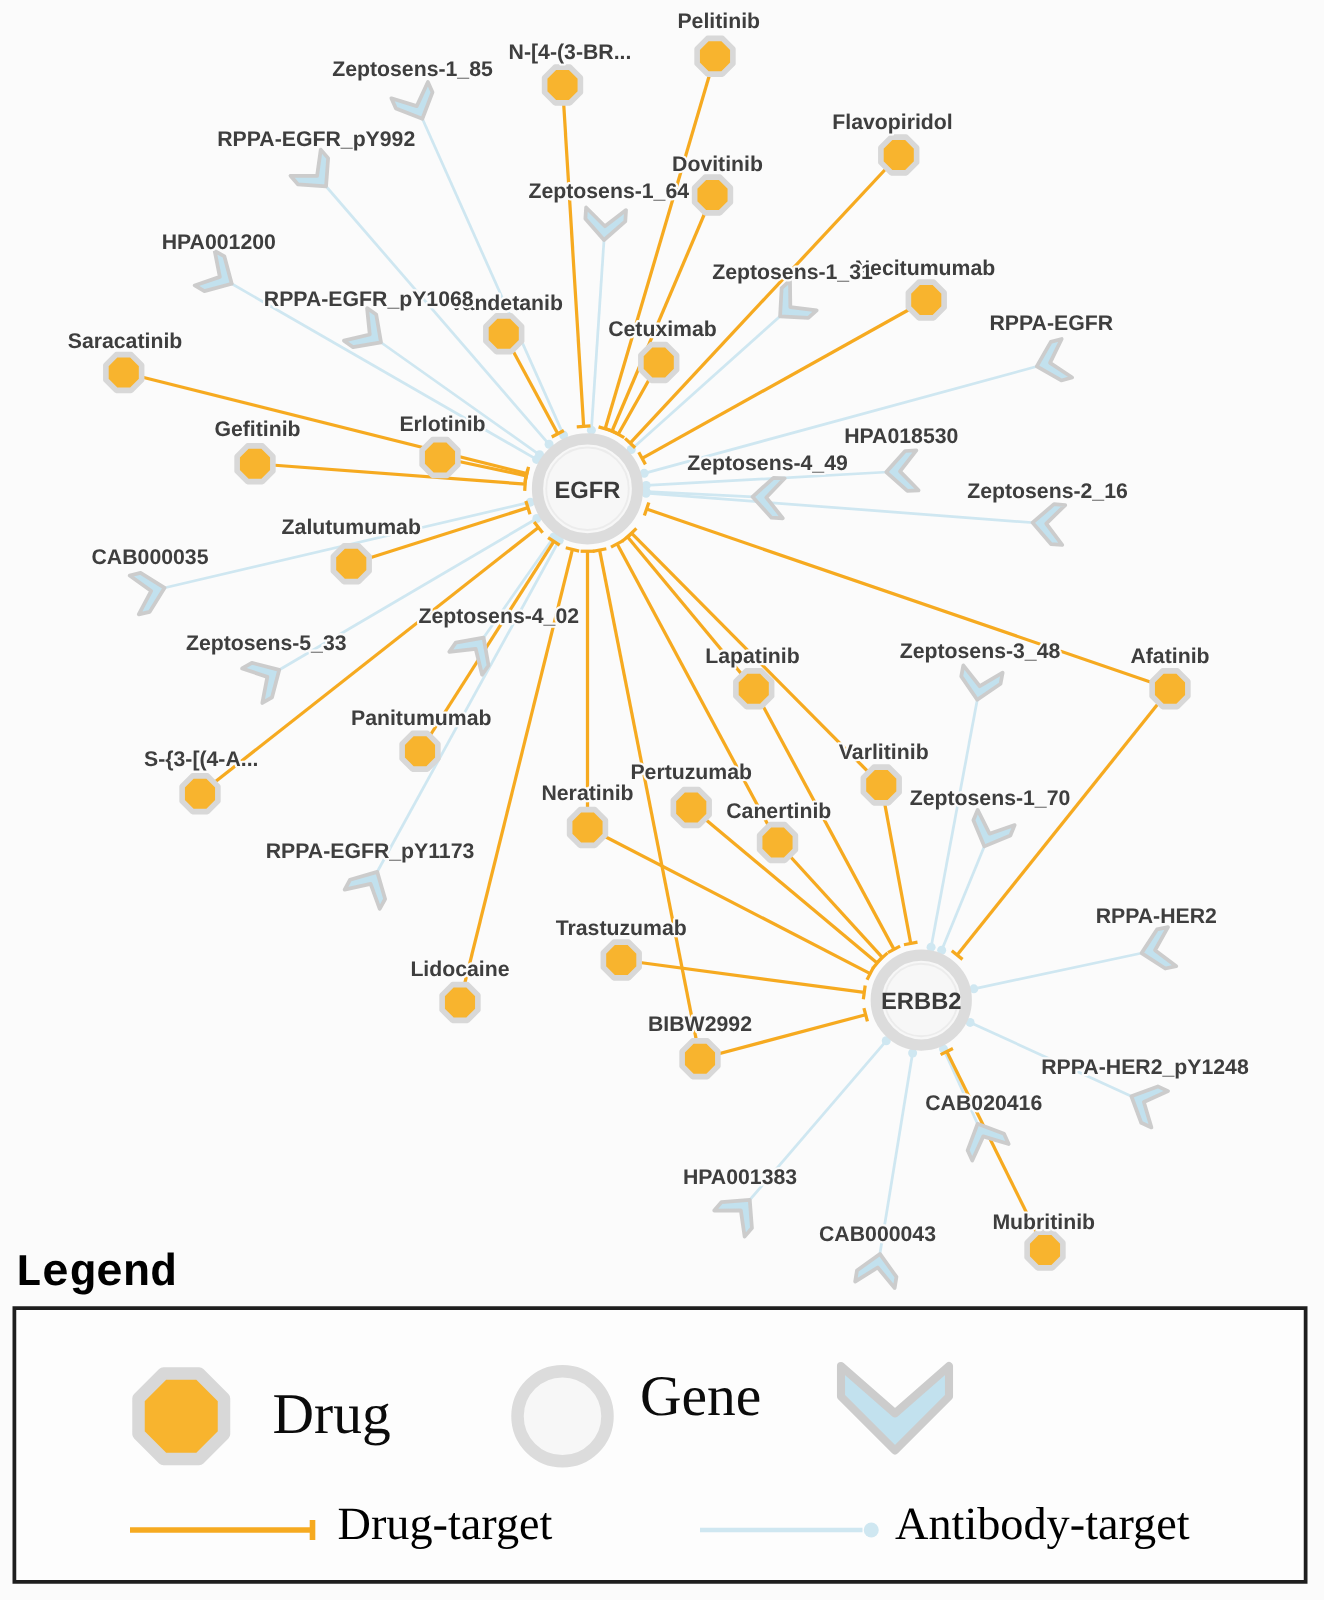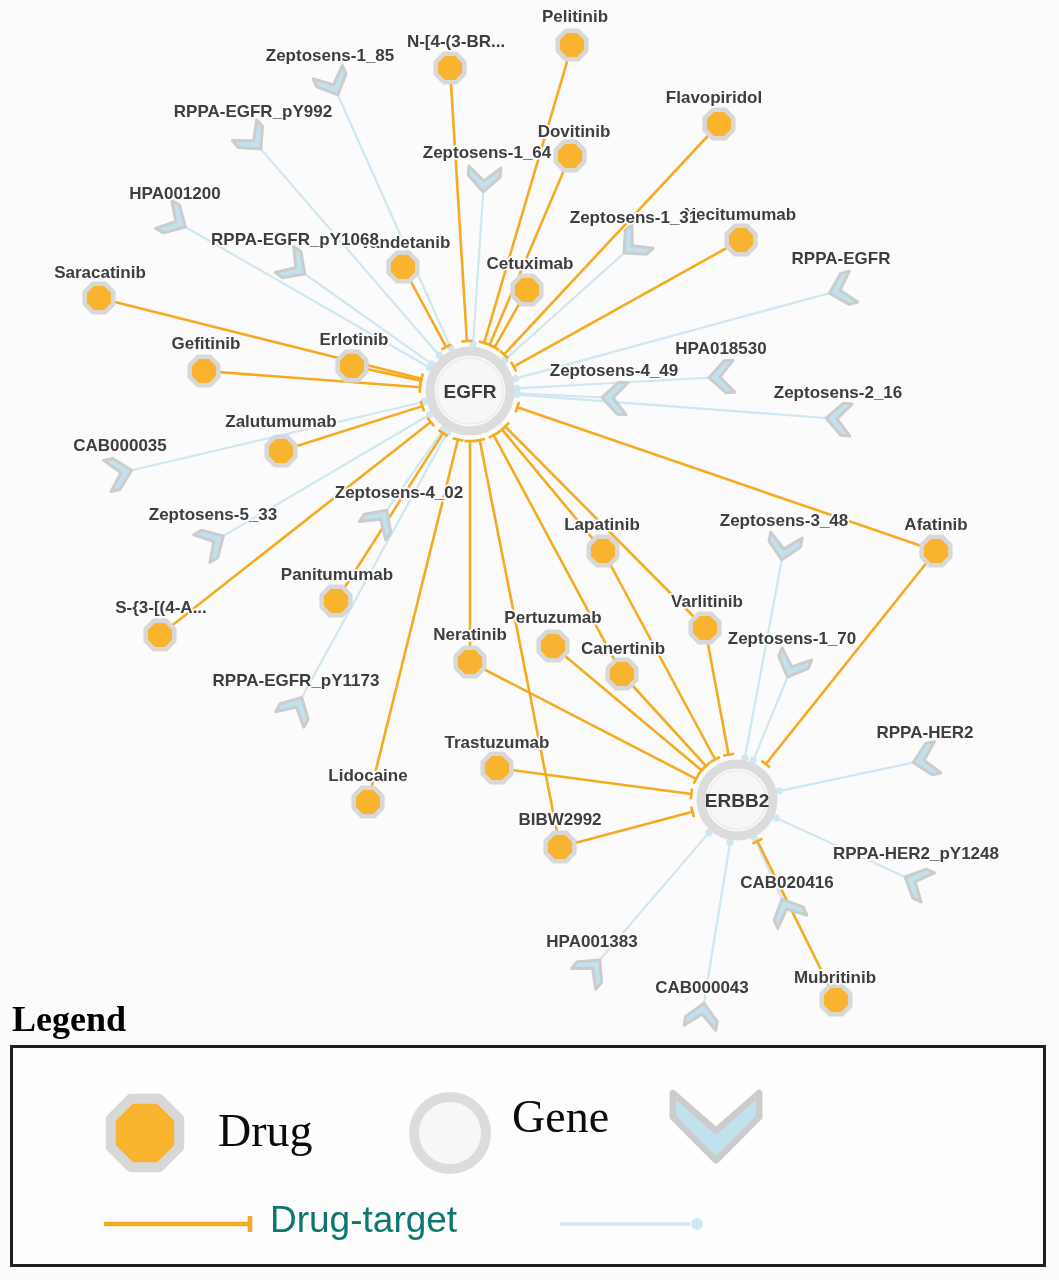--- a/index.html
+++ b/index.html
@@ -21,40 +21,40 @@
     paint-order: stroke; stroke-linejoin: round;
   }
   .gene-label {
     font-family: "Liberation Sans", sans-serif;
     font-size: 19px; font-weight: bold;
     fill: #3a3a3a;
   }
 
   .legend-heading {
     position: absolute; left: 12px; top: 998px;
-    font-family: Liberation Serif, serif;
+    font-family: Liberation Mono, monospace;
     font-size: 36px; font-weight: bold; color: #000;
   }
   .legend-box {
     position: absolute; left: 10px; top: 1045px;
     width: 1030px; height: 216px;
     border: 3px solid #1e1e1e;
     background: #fdfdfd;
     text-align: center;
   }
   .lg-icon { position: absolute; }
   .lg-node-label {
     position: absolute;
     font-family: "Liberation Serif", serif;
     font-size: 46px; color: #0b0b0b; line-height: 1.1;
   }
   .lg-edge-label {
     position: absolute;
-    font-family: Liberation Sans, sans-serif;
-    font-size: 37px; color: #0f766e; line-height: 1.1;
+    font-family: Liberation Serif, serif;
+    font-size: 37px; color: #000000; line-height: 1.1;
   }
 </style>
 </head>
 <body>
 
 <div id="figure">
 
   <svg id="network" width="1059" height="1280" viewBox="0 0 1059 1280">
       <line x1="333" y1="84" x2="450.8466556701023" y2="348.0797320490613" stroke="#cfe7f1" stroke-width="2.2"></line>
       <circle cx="450.8466556701023" cy="348.0797320490613" r="3.6" fill="#cfe7f1"></circle>
@@ -272,15 +272,16 @@
     <svg id="lg-dedge-svg" class="lg-icon" style="left:87px;top:164px" width="160" height="24" viewBox="0 0 160 24">
         <line x1="4" y1="12" x2="150" y2="12" stroke="#f6aa20" stroke-width="4.5"></line>
         <line x1="150" y1="4" x2="150" y2="20" stroke="#f6aa20" stroke-width="4.5"></line>
       </svg>
     <div class="lg-edge-label" style="left:257px;top:152px">Drug-target</div>
 
     <svg id="lg-aedge-svg" class="lg-icon" style="left:543px;top:164px" width="152" height="24" viewBox="0 0 152 24">
         <line x1="4" y1="12" x2="134" y2="12" stroke="#cfe7f1" stroke-width="3.5"></line>
         <circle cx="141" cy="12" r="6" fill="#cfe7f1"></circle>
       </svg>
+    <div class="lg-edge-label" style="left:703px;top:152px">Antibody-target</div>
   </div>
 
 </div>
 
 </body></html>

